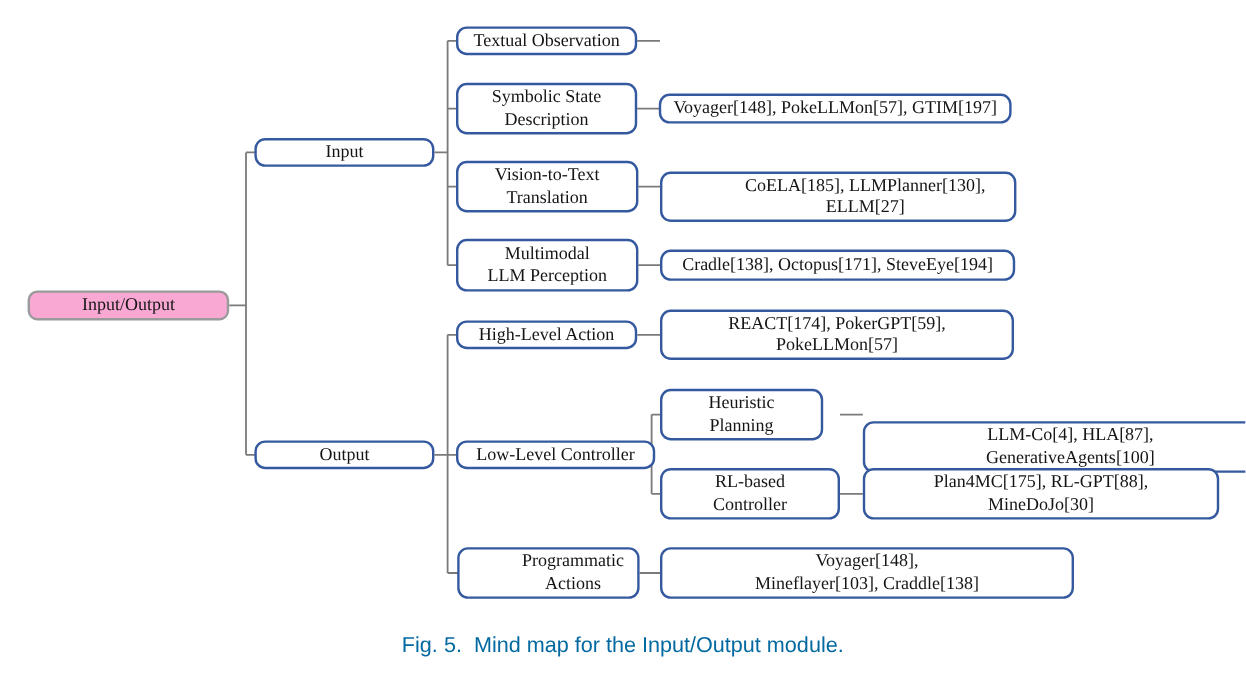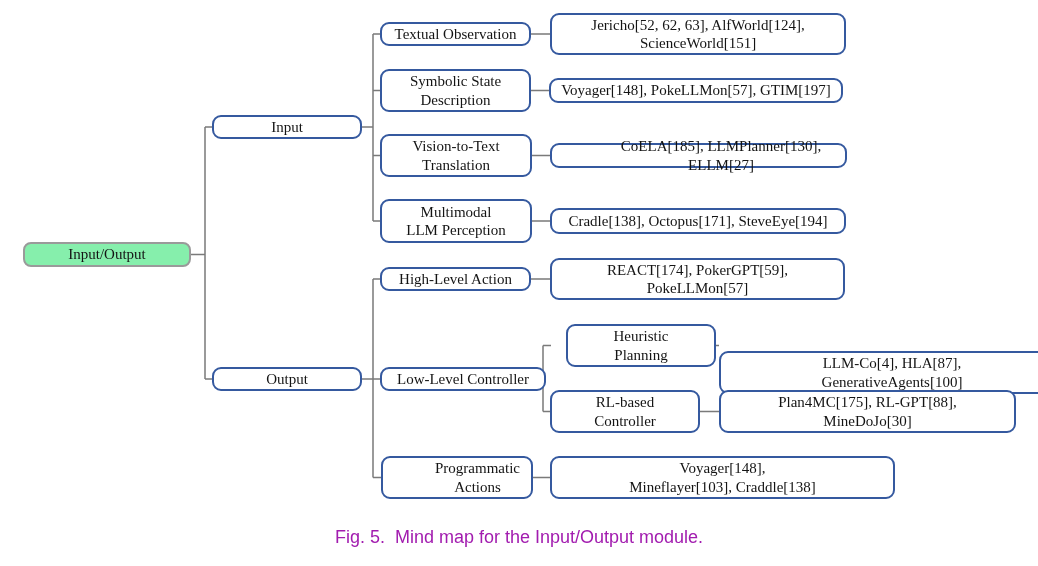--- a/index.html
+++ b/index.html
@@ -23,30 +23,30 @@
     border: 2px solid #35599f;
     border-radius: 9px;
     background: #ffffff;
     font-size: 15px;
     line-height: 1.22;
     white-space: pre-line;
     padding: 0 3px;
   }
   .node.root {
     border-color: #9a9a9a;
-    background: #86efac;
+    background: #f9a8d4;
     border-radius: 8px;
   }
   .caption {
     position: absolute;
     left: 0; right: 0; top: 527px;
     text-align: center;
     font-family: "Liberation Sans", "DejaVu Sans", sans-serif;
     font-size: 18px;
-    color: #a21caf;
+    color: #0369a1;
   }
   .caption .fig { margin-right: 10px; }
 </style>
 </head>
 <body>
 
 <div class="stage">
 
   <svg class="edges" width="1038" height="566" viewBox="0 0 1038 566">
     <g stroke="#7a7a7a" stroke-width="1.5" fill="none">
@@ -71,37 +71,35 @@
   <div class="node" style="left:212px; top:367px; width:150px; height:24px;">Output</div>
 
   <div class="node" style="left:380px; top:22px; width:151px; height:24px;">Textual Observation</div>
   <div class="node" style="left:380px; top:69px; width:151px; height:43px;">Symbolic State
 Description</div>
   <div class="node" style="left:380px; top:134px; width:152px; height:43px;">Vision-to-Text
 Translation</div>
   <div class="node" style="left:380px; top:199px; width:152px; height:44px;">Multimodal
 LLM Perception</div>
 
-  <div class="node" style="left:550px; top:13px; width:296px; height:42px;">Jericho[52, 62, 63], AlfWorld[124],
-ScienceWorld[151]</div>
   <div class="node" style="left:549px; top:78px; width:294px; height:25px;">Voyager[148], PokeLLMon[57], GTIM[197]</div>
-  <div class="node" style="left:550px; top:143px; width:297px; height:25px;padding-left:48px;">CoELA[185], LLMPlanner[130], ELLM[27]</div>
+  <div class="node" style="left:550px; top:143px; width:297px; height:42px;padding-left:48px;">CoELA[185], LLMPlanner[130], ELLM[27]</div>
   <div class="node" style="left:550px; top:208px; width:296px; height:26px;">Cradle[138], Octopus[171], SteveEye[194]</div>
 
   <div class="node" style="left:380px; top:267px; width:151px; height:24px;">High-Level Action</div>
   <div class="node" style="left:380px; top:367px; width:166px; height:24px;">Low-Level Controller</div>
   <div class="node" style="left:381px; top:456px; width:152px; height:43px;padding-left:44px;">Programmatic
 Actions</div>
 
   <div class="node" style="left:550px; top:258px; width:295px; height:42px;">REACT[174], PokerGPT[59],
 PokeLLMon[57]</div>
   <div class="node" style="left:550px; top:456px; width:345px; height:43px;">Voyager[148],
 Mineflayer[103], Craddle[138]</div>
 
-  <div class="node" style="left:550px; top:324px; width:150px; height:43px;margin-left:16px;">Heuristic
+  <div class="node" style="left:550px; top:324px; width:136px; height:43px;">Heuristic
 Planning</div>
   <div class="node" style="left:719px; top:324px; width:346px; height:43px;margin-top:27px;">LLM-Co[4], HLA[87],
 GenerativeAgents[100]</div>
   <div class="node" style="left:550px; top:390px; width:150px; height:43px;">RL-based
 Controller</div>
   <div class="node" style="left:719px; top:390px; width:297px; height:43px;">Plan4MC[175], RL-GPT[88],
 MineDoJo[30]</div>
 
   <div class="caption">
     <span class="fig">Fig. 5.</span><span>Mind map for the Input/Output module.</span>

